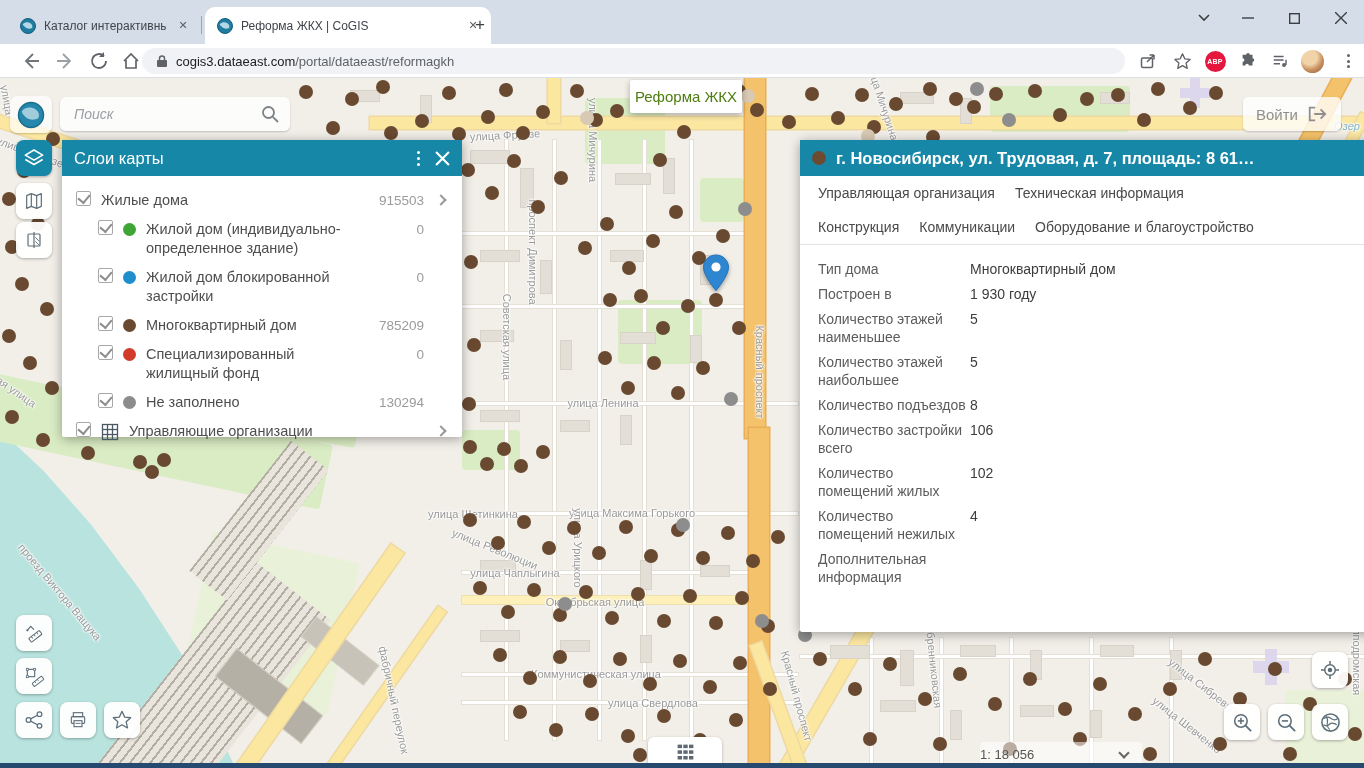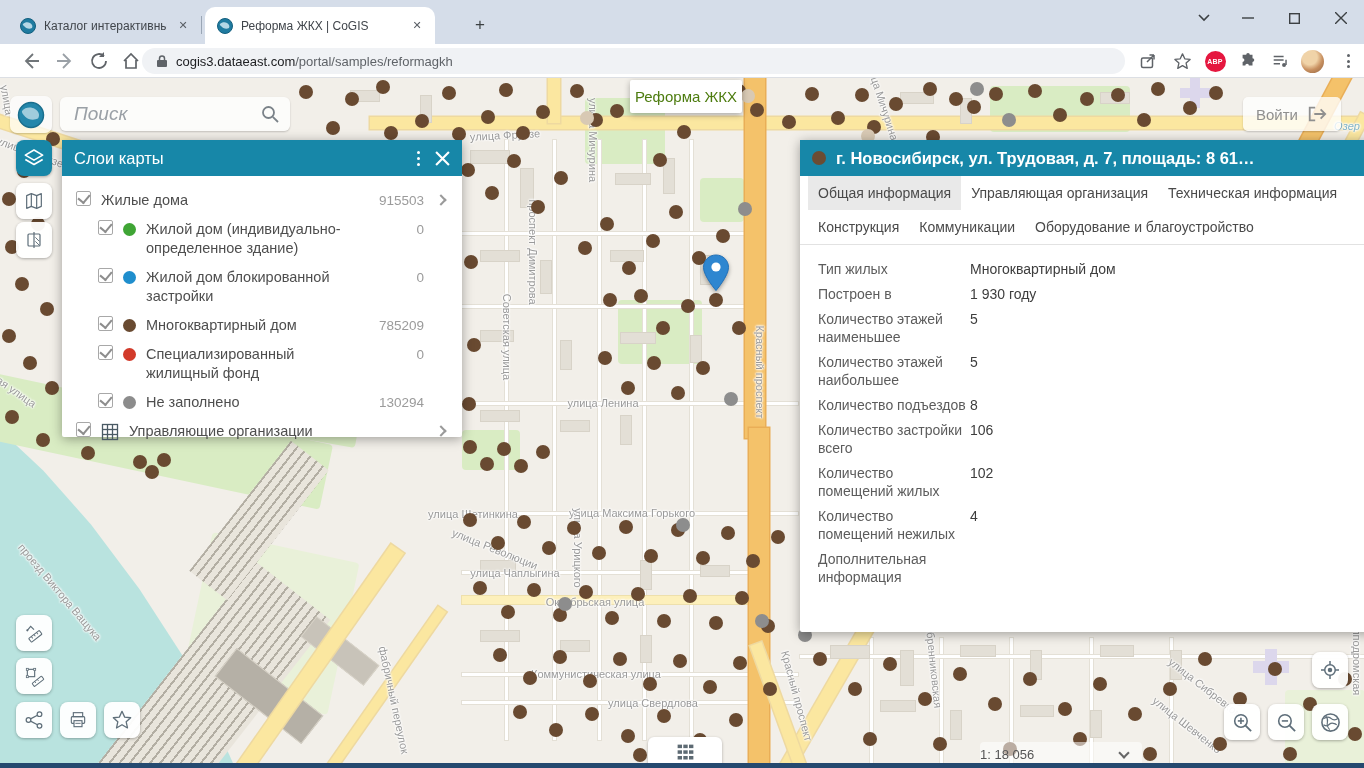--- a/index.html
+++ b/index.html
@@ -87,21 +87,21 @@
 .frow .fl{width:152px;flex:none;color:#5c5c5c}
 .frow .fv{flex:1;color:#3d3d3d}
 .vscroll{position:absolute;right:1px;top:37px;width:11px;bottom:1px;background:#f3f3f3}
 .vthumb{position:absolute;left:1.5px;top:14px;width:8px;height:240px;border-radius:4px;background:#c6c6c6}
 .varrow{position:absolute;left:0;width:11px;height:12px;display:flex;align-items:center;justify-content:center;color:#8a8a8a;font-size:7px}
 .grip{position:absolute;right:1px;bottom:1px;width:13px;height:13px;background:linear-gradient(135deg,transparent 0 50%,#bbb 50% 55%,transparent 55% 70%,#bbb 70% 75%,transparent 75% 90%,#bbb 90% 95%,transparent 95%)}
 
 
 #logo{position:absolute;left:10px;top:18px;width:42px;height:37px;background:rgba(255,255,255,.7);border-radius:7px;display:flex;align-items:center;justify-content:center;box-shadow:0 1px 2px rgba(0,0,0,.2)}
 #searchbox{position:absolute;left:60px;top:19px;width:230px;height:34px;background:rgba(255,255,255,.78);border-radius:6px;box-shadow:0 1px 2px rgba(0,0,0,.2);display:flex;align-items:center;padding:0 10px 0 14px}
-#searchbox input{flex:1;border:none;outline:none;background:transparent;font-size:19px;font-style:italic;color:#0f172a;min-width:0;font-family:inherit}
+#searchbox input{flex:1;border:none;outline:none;background:transparent;font-size:14px;font-style:italic;color:#0f172a;min-width:0;font-family:inherit}
 #searchbox input::placeholder{color:#9aa0a6;font-style:italic}
 #tooltip{position:absolute;left:630px;top:2px;width:112px;height:33px;background:#fff;border-radius:2px;box-shadow:0 2px 6px rgba(0,0,0,.3);display:flex;align-items:center;justify-content:center;font-size:15px;color:#4d7c0f}
 #login{position:absolute;left:1243px;top:19px;width:98px;height:34px;background:rgba(255,255,255,.78);border-radius:5px;box-shadow:0 1px 2px rgba(0,0,0,.2);display:flex;align-items:center;justify-content:center;gap:8px;font-size:15px;color:#8f8f8f}
 #scalebox{position:absolute;left:980px;top:664px;width:162px;height:24px;background:rgba(255,255,255,.55);border-radius:4px;display:flex;align-items:center;font-size:13px;color:#555}
 #scalebox .stxt{flex:1}
 #scalebox .schev{width:8px;height:8px;border-left:2px solid #666;border-bottom:2px solid #666;transform:rotate(-45deg);margin-right:14px;margin-top:-3px}
 #tablebtn{position:absolute;left:648px;top:659px;width:74px;height:31px;background:#fff;border-radius:6px 6px 0 0;box-shadow:0 1px 3px rgba(0,0,0,.3);display:flex;align-items:center;justify-content:center}
 #navybar{position:absolute;left:0;top:685px;width:1364px;height:5px;background:#25496f}
 </style>
 </head>
@@ -113,21 +113,21 @@
     <div class="tab" style="left:8px;width:193px">
       <svg class="fav" viewBox="0 0 16 16">
           <circle cx="8" cy="8" r="7.5" fill="#1f7ba0"></circle>
           <path d="M3 6c2-2 5-2 7-1s3 3 2 5c-2 1-5 1-7-1S2.5 7 3 6z" fill="#cfe8f2" opacity=".85"></path>
           <circle cx="8" cy="8" r="7.5" fill="none" stroke="#135f7e"></circle>
         </svg>
       <span class="ttl">Каталог интерактивных карт | C</span>
       <span class="tclose">✕</span>
     </div>
     <div class="tabsep"></div>
-    <div class="tab active" style="left:205px;width:230px">
+    <div class="tab active" style="left:205px;width:286px">
       <svg class="fav" viewBox="0 0 16 16">
           <circle cx="8" cy="8" r="7.5" fill="#1f7ba0"></circle>
           <path d="M3 6c2-2 5-2 7-1s3 3 2 5c-2 1-5 1-7-1S2.5 7 3 6z" fill="#cfe8f2" opacity=".85"></path>
           <circle cx="8" cy="8" r="7.5" fill="none" stroke="#135f7e"></circle>
         </svg>
       <span class="ttl">Реформа ЖКХ | CoGIS</span>
       <span class="tclose">✕</span>
     </div>
     <div id="newtab">+</div>
     <div class="wctl" style="left:1193px">
@@ -165,21 +165,21 @@
       </svg></div>
   <div class="navic" style="left:120px"><svg viewBox="0 0 22 22">
         <path d="M4 11l7-7 7 7M6 10v8h10v-8" fill="none" stroke="#5f6368" stroke-width="1.7"></path>
       </svg></div>
   <div id="urlpill">
     <svg width="12" height="14" viewBox="0 0 12 14" style="margin-right:8px;flex:none">
         <rect x="1" y="6" width="10" height="7" rx="1" fill="#5f6368"></rect>
         <path d="M3.5 6V4.5a2.5 2.5 0 0 1 5 0V6" fill="none" stroke="#5f6368" stroke-width="1.5"></path>
       </svg>
     <span class="dom">cogis3.dataeast.com</span>
-      <span class="pth">/portal/samples/reformagkh</span>
+      <span class="pth">/portal/dataeast/reformagkh</span>
   </div>
   <div class="extic" style="left:1136px">
       <svg width="18" height="18" viewBox="0 0 18 18">
         <rect x="2.5" y="6" width="11" height="9.5" rx="1.5" fill="none" stroke="#5f6368" stroke-width="1.5"></rect>
         <path d="M8 10L15 3M15 3h-4.5M15 3v4.5" fill="none" stroke="#5f6368" stroke-width="1.5"></path>
       </svg>
     </div>
   <div class="extic" style="left:1170px">
       <svg width="19" height="19" viewBox="0 0 20 20">
         <path d="M10 2l2.4 5.2 5.6.6-4.2 3.8 1.2 5.6L10 14.4 5 17.2l1.2-5.6L2 7.8l5.6-.6z" fill="none" stroke="#5f6368" stroke-width="1.4" stroke-linejoin="round"></path>
@@ -682,21 +682,20 @@
 
     <div class="panel" id="feature-panel">
       <div class="phead">
         <span class="fdot"></span>
         <span class="ptitle" style="font-weight:bold">г. Новосибирск, ул. Трудовая, д. 7, площадь: 8 61…</span>
         <svg width="15" height="15" viewBox="0 0 14 14">
             <path d="M1 1l12 12M13 1L1 13" stroke="#fff" stroke-width="2"></path>
           </svg>
       </div>
       <div class="ftabs" id="ftabs">
-          <span class="ftab active">Общая информация</span>
           <span class="ftab">Управляющая организация</span>
           <span class="ftab">Техническая информация</span>
         </div>
       <div class="fsub">
         <span id="fsubtabs" style="display:flex">
             <span class="sub">Конструкция</span>
             <span class="sub">Коммуникации</span>
             <span class="sub">Оборудование и благоустройство</span>
           </span>
         <span class="spacer"></span>
@@ -710,21 +709,21 @@
               <circle cx="8.5" cy="8.5" r="5.8" fill="none" stroke="#555" stroke-width="1.5"></circle>
               <line x1="13" y1="13" x2="18" y2="18" stroke="#555" stroke-width="1.5"></line>
               <line x1="5.5" y1="8.5" x2="11.5" y2="8.5" stroke="#555" stroke-width="1.5"></line>
               <line x1="8.5" y1="5.5" x2="8.5" y2="11.5" stroke="#555" stroke-width="1.5"></line>
             </svg>
           </span>
       </div>
       <div class="fdivider"></div>
       <div id="ffields">
           <div class="frow">
-            <div class="fl">Тип жилых</div>
+            <div class="fl">Тип дома</div>
             <div class="fv">Многоквартирный дом</div>
           </div>
           <div class="frow">
             <div class="fl">Построен в</div>
             <div class="fv">1 930 году</div>
           </div>
           <div class="frow">
             <div class="fl">Количество этажей наименьшее</div>
             <div class="fv">5</div>
           </div>

